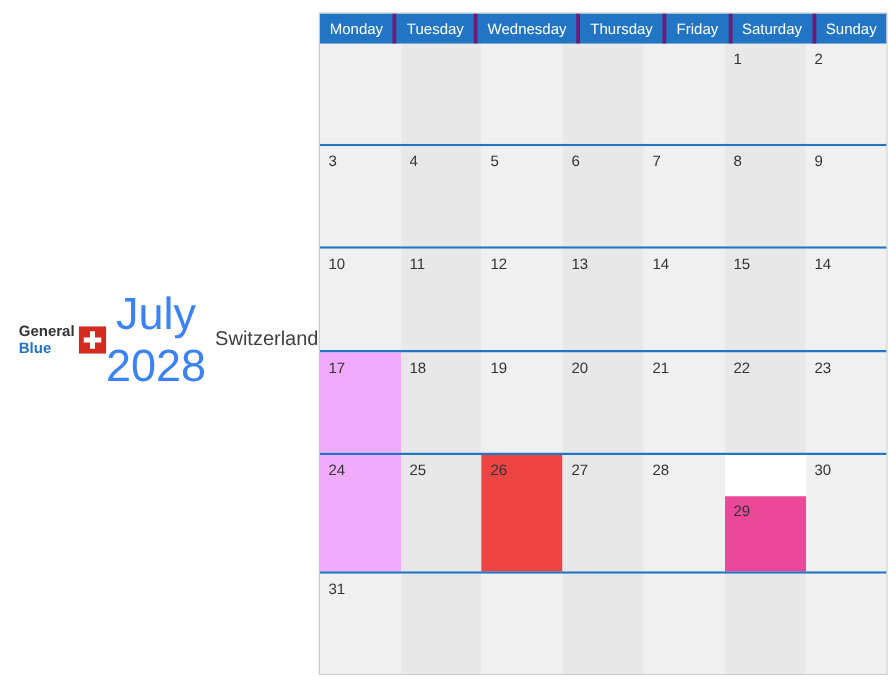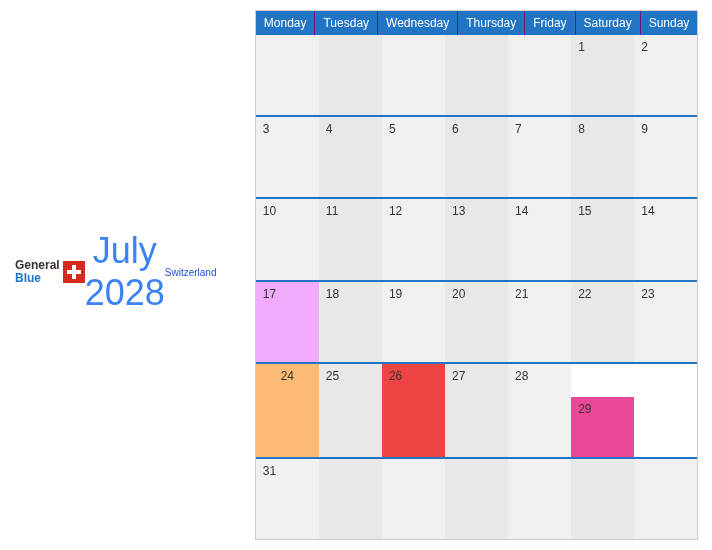--- a/index.html
+++ b/index.html
@@ -43,42 +43,42 @@
       margin-left: 3px;
     }
     .title {
       font-size: 36px;
       font-weight: normal;
       color: #3b82f6;
       text-align: center;
       flex: 1;
     }
     .country {
-      font-size: 10px;
-      color: #1d4ed8;
+      font-size: 16px;
+      color: #404040;
       min-width: 90px;
-      text-align: left;
+      text-align: right;
     }
     .calendar {
       flex: 1;
       display: flex;
       flex-direction: column;
       border: 1px solid #ccc;
     }
     .col-headers {
       display: grid;
       grid-template-columns: repeat(7, 1fr);
       background: #2175c4;
     }
     .col-header {
       color: #fff;
       font-size: 12px;
       padding: 5px 8px;
       text-align: left;
-      border-right: 1px solid #701a75;
+      border-right: 3px solid #701a75;
     }
     .col-header:last-child { border-right: none; }
     .weeks {
       flex: 1;
       display: flex;
       flex-direction: column;
     }
     .week-row {
       display: grid;
       grid-template-columns: repeat(7, 1fr);
@@ -178,26 +178,27 @@
         <div class="week-row">
           <div class="day-cell col0" style="background: #f0abfc;"><span class="day-num">17</span></div>
           <div class="day-cell col1" style="background: rgb(232, 232, 232);"><span class="day-num">18</span></div>
           <div class="day-cell col2" style="background: rgb(240, 240, 240);"><span class="day-num">19</span></div>
           <div class="day-cell col3" style="background: rgb(232, 232, 232);"><span class="day-num">20</span></div>
           <div class="day-cell col4" style="background: rgb(240, 240, 240);"><span class="day-num">21</span></div>
           <div class="day-cell col5" style="background: rgb(232, 232, 232);"><span class="day-num">22</span></div>
           <div class="day-cell col6" style="background: rgb(240, 240, 240);"><span class="day-num">23</span></div>
         </div>
         <div class="week-row">
-          <div class="day-cell col0" style="background: #fdba74; text-align: center;"><span class="day-num">24</span></div>
+          <div class="day-cell col0" style="background: #f0abfc;"><span class="day-num">24</span></div>
           <div class="day-cell col1" style="background: rgb(232, 232, 232);"><span class="day-num">25</span></div>
           <div class="day-cell col2" style="background: #ef4444;"><span class="day-num">26</span></div>
           <div class="day-cell col3" style="background: rgb(232, 232, 232);"><span class="day-num">27</span></div>
           <div class="day-cell col4" style="background: rgb(240, 240, 240);"><span class="day-num">28</span></div>
           <div class="day-cell col5" style="background: #ec4899; margin-top: 33px;"><span class="day-num">29</span></div>
+          <div class="day-cell col6" style="background: rgb(240, 240, 240);"><span class="day-num">30</span></div>
         </div>
         <div class="week-row">
           <div class="day-cell col0" style="background: rgb(240, 240, 240);"><span class="day-num">31</span></div>
           <div class="day-cell col1" style="background: rgb(232, 232, 232);"></div>
           <div class="day-cell col2" style="background: rgb(240, 240, 240);"></div>
           <div class="day-cell col3" style="background: rgb(232, 232, 232);"></div>
           <div class="day-cell col4" style="background: rgb(240, 240, 240);"></div>
           <div class="day-cell col5" style="background: rgb(232, 232, 232);"></div>
           <div class="day-cell col6" style="background: rgb(240, 240, 240);"></div>
         </div>

